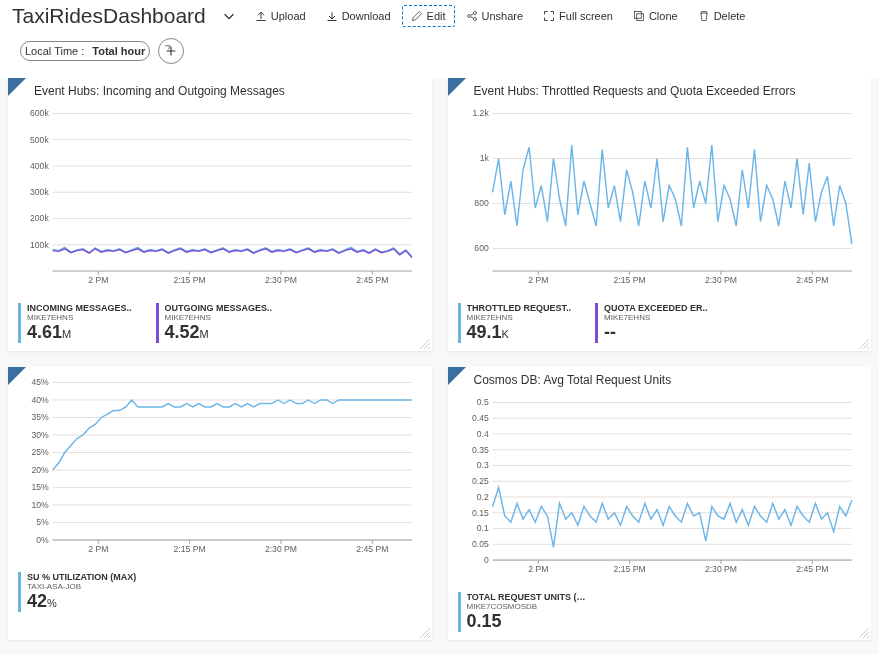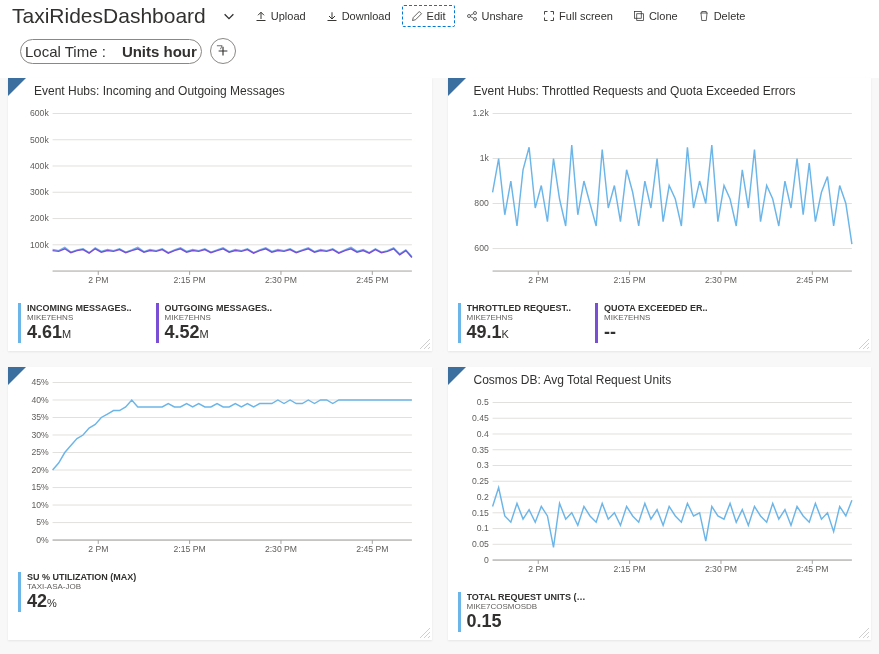--- a/index.html
+++ b/index.html
@@ -52,25 +52,25 @@
   .filters {
     display: flex;
     align-items: center;
     gap: 8px;
     padding: 10px 12px 14px 20px;
     background: #fff;
   }
   .pill {
     display: flex;
     align-items: center;
-    gap: 16px;
+    gap: 8px;
     padding: 3px 4px;
     border: 1px solid #8a8886;
     border-radius: 14px;
-    font-size: 15px;
+    font-size: 11px;
     cursor: pointer;
   }
   .pill strong { font-weight: 600; }
   .pill-icon {
     width: 26px; height: 26px;
     border: 1px solid #8a8886;
     border-radius: 50%;
     display: flex; align-items: center; justify-content: center;
     cursor: pointer;
   }
@@ -201,21 +201,21 @@
           <path d="M3 4h10M5 4V2h6v2M4 4l1 10h6l1-10" stroke="#323130" stroke-width="1" fill="none"></path>
         </svg>
       <span>Delete</span>
     </div>
   </div>
 </div>
 
 <div class="filters">
   <div class="pill">
     <span>Local Time :</span>
-    <strong>Units hour</strong>
+    <strong>Total hour</strong>
   </div>
   <div class="pill-icon">
     <svg width="14" height="14" viewBox="0 0 16 16">
         <path d="M8 3v10M3 8h10" stroke="#323130" stroke-width="1.3"></path>
         <path d="M1 2h6l-2 4" stroke="#323130" stroke-width="0.8" fill="none"></path>
       </svg>
   </div>
 </div>
 
 <div class="grid">

